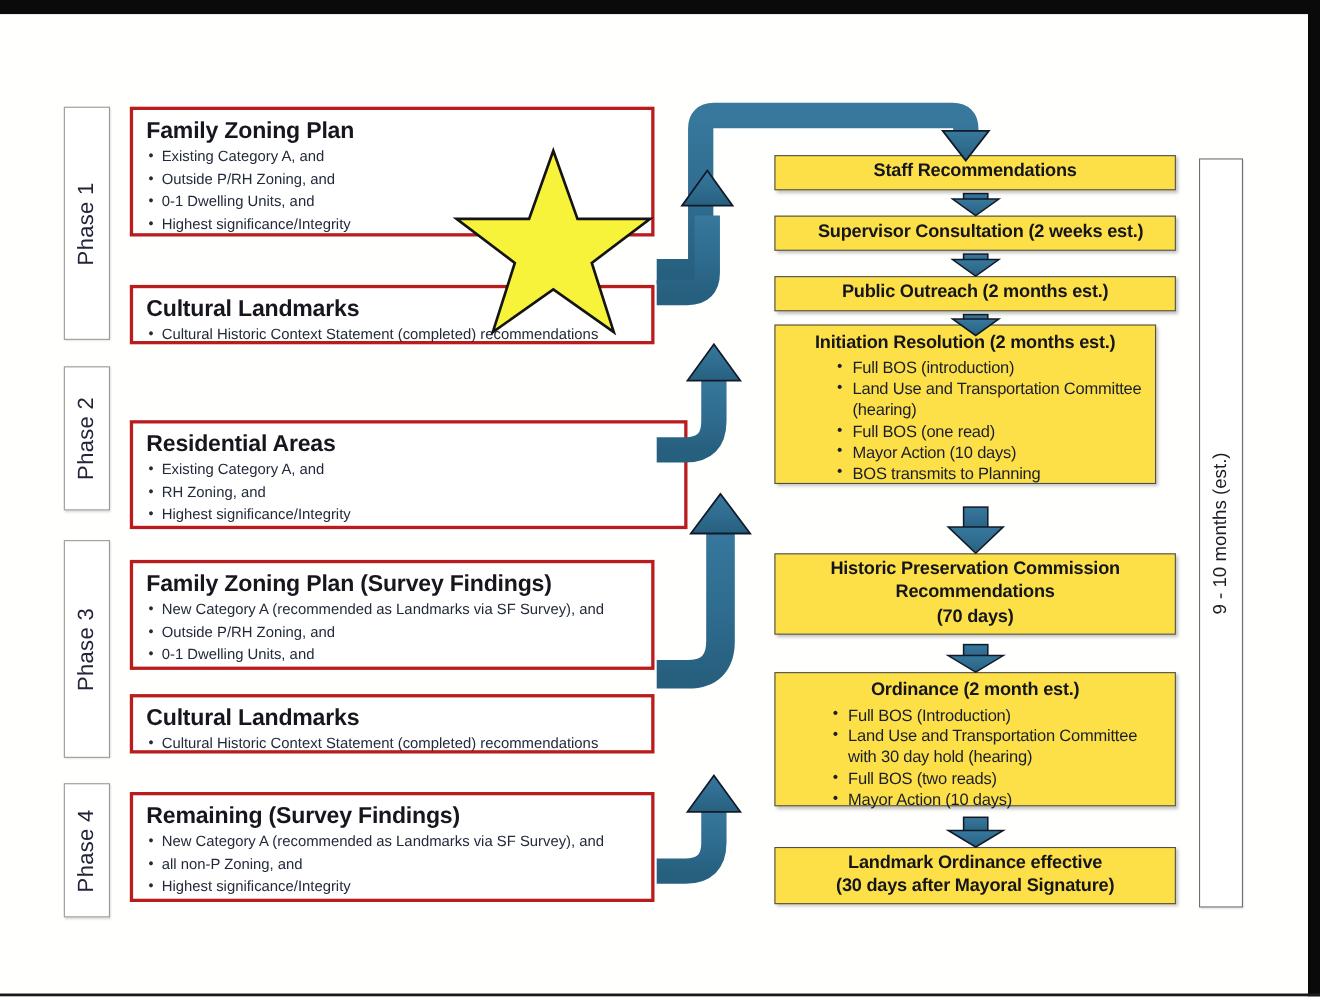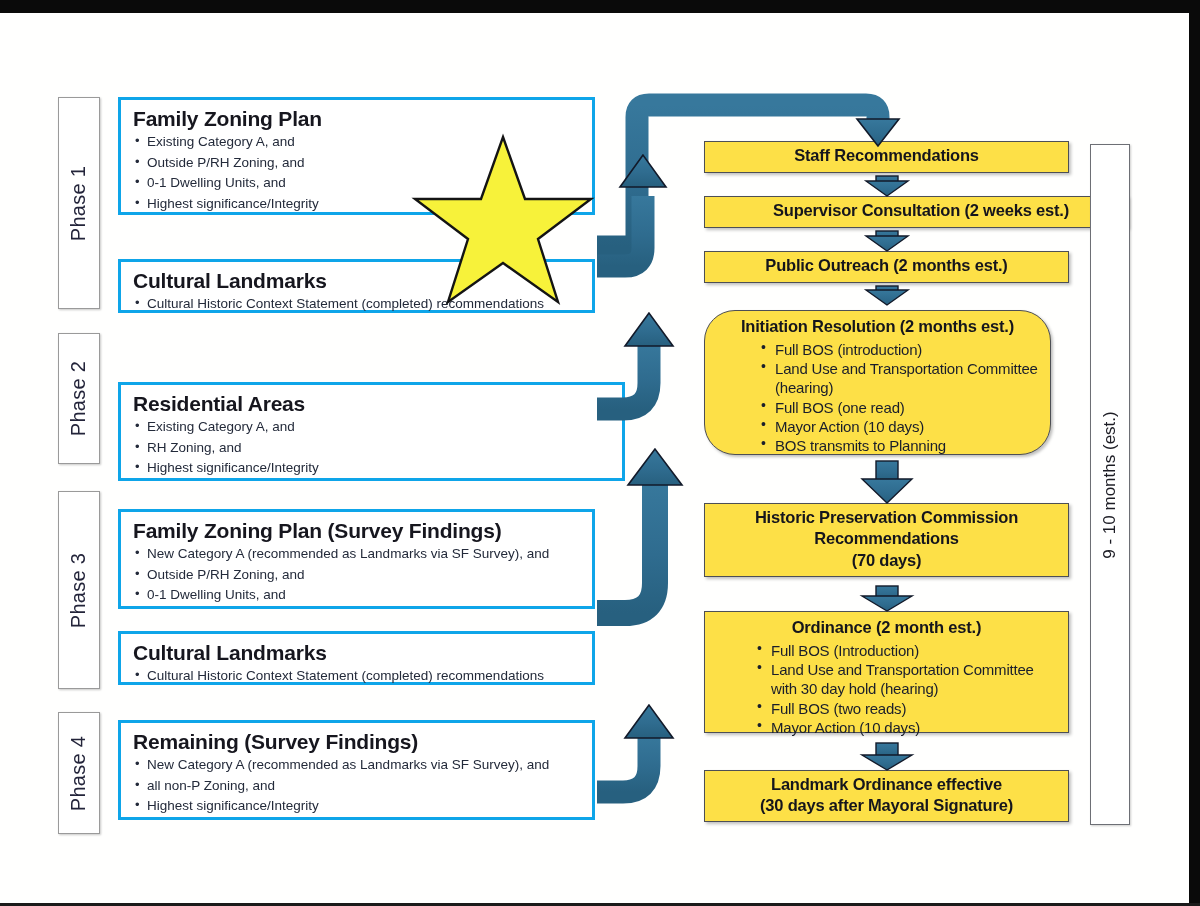--- a/index.html
+++ b/index.html
@@ -36,21 +36,21 @@
     white-space:nowrap;
     font-size:20px;
     font-weight:400;
     color:#23243a;
     letter-spacing:.3px;
   }
 
   
   .crit-box {
     position:absolute;
-    border:3px solid #0ea5e9;
+    border:3px solid #b91c1c;
     background:#ffffff;
     padding:5px 10px 6px 12px;
   }
   .crit-title {
     font-size:21px;
     font-weight:bold;
     color:#16161e;
     letter-spacing:-.2px;
     line-height:1.15;
     margin:2px 0 1px 0;
@@ -193,29 +193,29 @@
       <li>New Category A (recommended as Landmarks via SF Survey), and</li>
       <li>all non-P Zoning, and</li>
       <li>Highest significance/Integrity</li>
     </ul>
   </div>
 
   <div class="proc-box" style="left:704px; top:128px; width:365px; height:32px; display:flex; align-items:center; justify-content:center;">
     <div class="proc-title">Staff Recommendations</div>
   </div>
 
-  <div class="proc-box" style="left:704px; top:183px; width:424px; height:32px; display:flex; align-items:center; justify-content:center;padding-left:18px;">
+  <div class="proc-box" style="left:704px; top:183px; width:365px; height:32px; display:flex; align-items:center; justify-content:center;padding-left:18px;">
     <div class="proc-title">Supervisor Consultation (2 weeks est.)</div>
   </div>
 
   <div class="proc-box" style="left:704px; top:238px; width:365px; height:32px; display:flex; align-items:center; justify-content:center;">
     <div class="proc-title">Public Outreach (2 months est.)</div>
   </div>
 
-  <div class="proc-box" style="left:704px; top:297px; width:347px; height:145px;border-radius:31px;">
+  <div class="proc-box" style="left:704px; top:282px; width:347px; height:145px;">
     <div class="proc-title">Initiation Resolution (2 months est.)</div>
     <ul class="proc-list">
       <li>Full BOS (introduction)</li>
       <li>Land Use and Transportation Committee</li>
       <li class="cont">(hearing)</li>
       <li>Full BOS (one read)</li>
       <li>Mayor Action (10 days)</li>
       <li>BOS transmits to Planning</li>
     </ul>
   </div>

